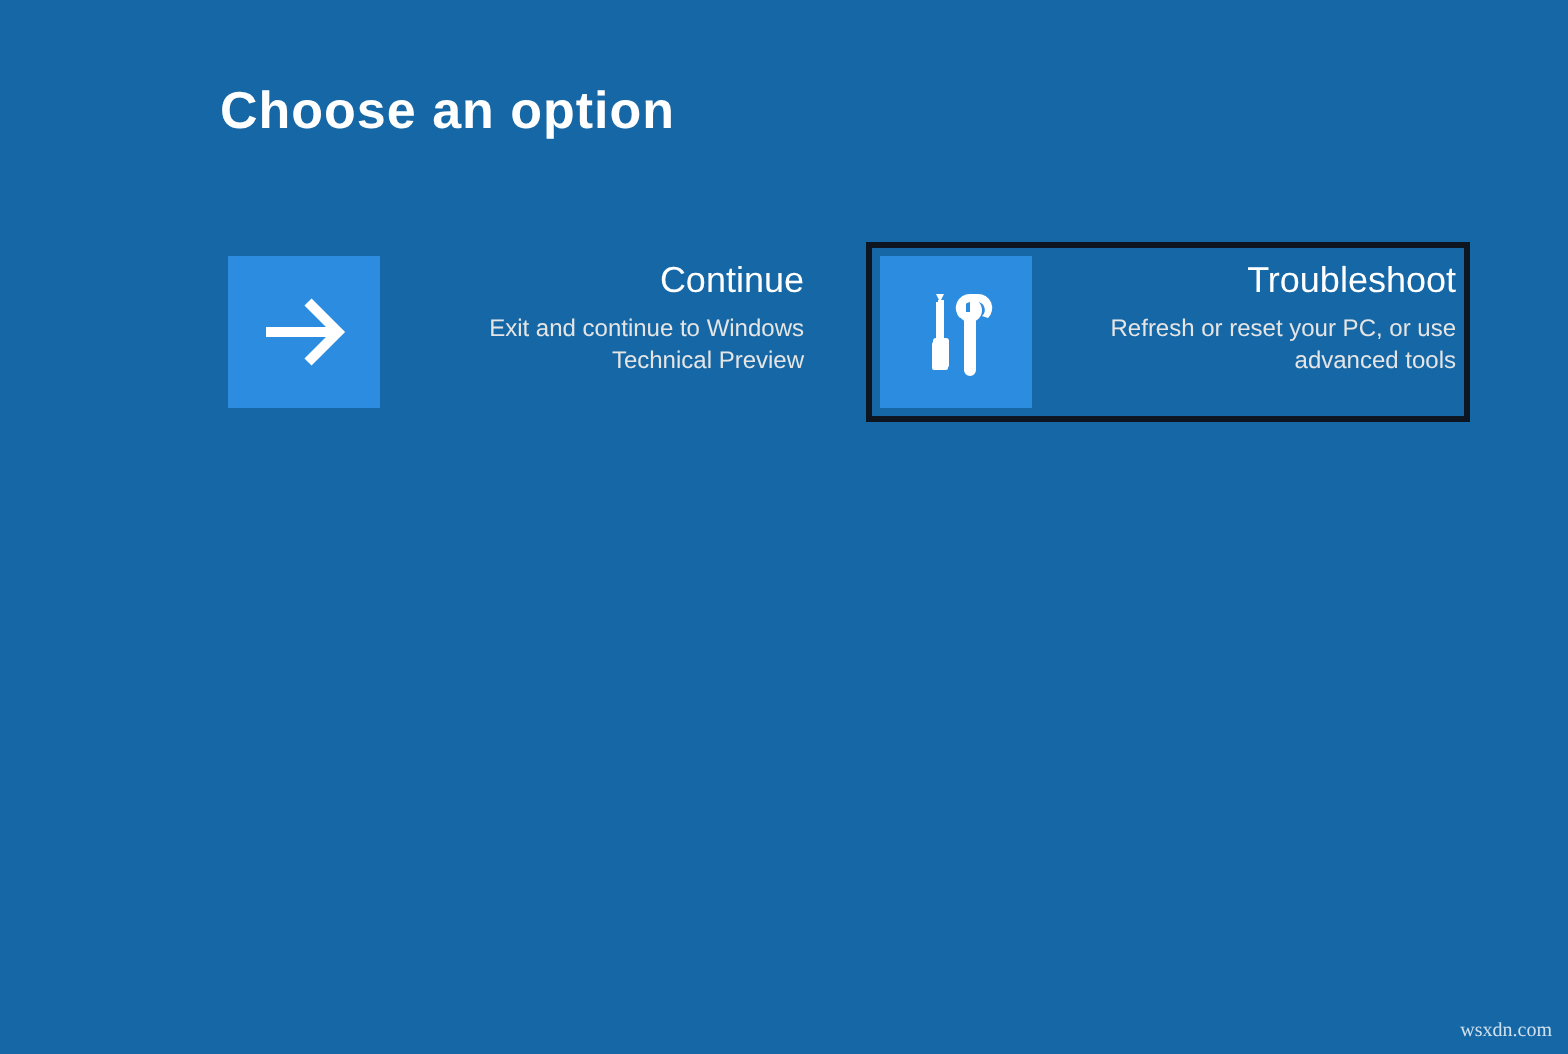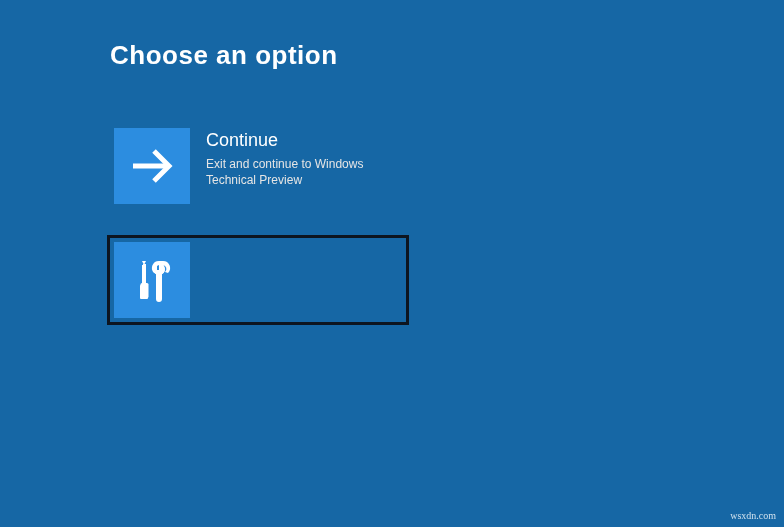--- a/index.html
+++ b/index.html
@@ -22,22 +22,22 @@
       position: absolute;
       left: 110px;
       top: 40px;
       letter-spacing: 0.5px;
     }
     .options-container {
       position: absolute;
       left: 110px;
       top: 124px;
       display: flex;
-      flex-direction: column;
       gap: 30px;
+      text-align: right;
     }
     .option-tile {
       display: flex;
       align-items: flex-start;
       width: 296px;
       gap: 16px;
       cursor: pointer;
       padding: 4px;
     }
     .option-tile.highlighted {
@@ -122,18 +122,22 @@
         </g>
 
         <g fill="#ffffff">
           <rect x="16" y="9" width="3" height="19"></rect>
           <rect x="13.5" y="28" width="8" height="15" rx="1.5"></rect>
           <rect x="30" y="17" width="4" height="25" rx="2"></rect>
           <path d="M32 6 a7 7 0 0 0 -5 12 l3 -1 a4 4 0 0 1 2 -7 l0 5 l4 0 l0 -5 a4 4 0 0 1 2 7 l3 1 a7 7 0 0 0 -5 -12 z" fill="#ffffff"></path>
         </g>
       </svg>
     </div>
+    <div class="option-text">
+      <div class="option-title">Troubleshoot</div>
+      <div class="option-desc">Refresh or reset your PC, or use advanced tools</div>
+    </div>
   </div>
 
 
 </div>
 
 <div class="watermark">wsxdn.com</div>
 
 </body></html>

